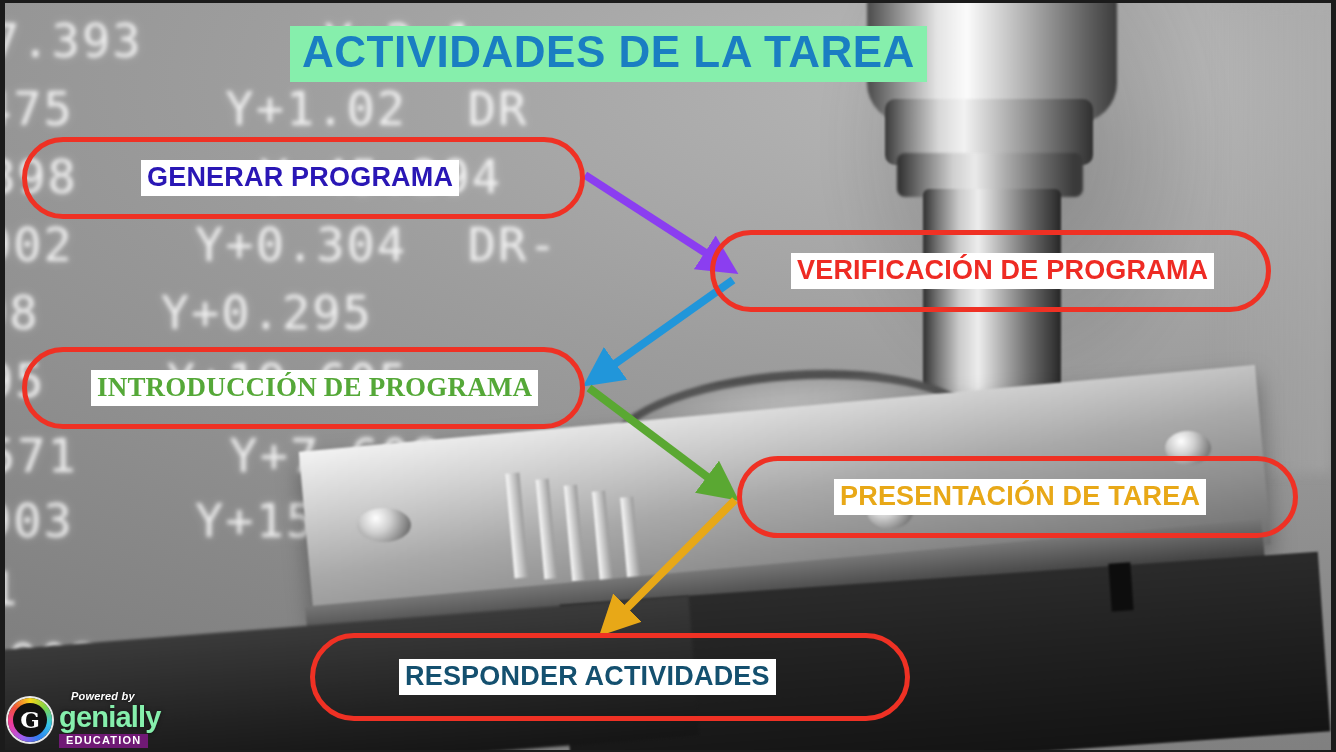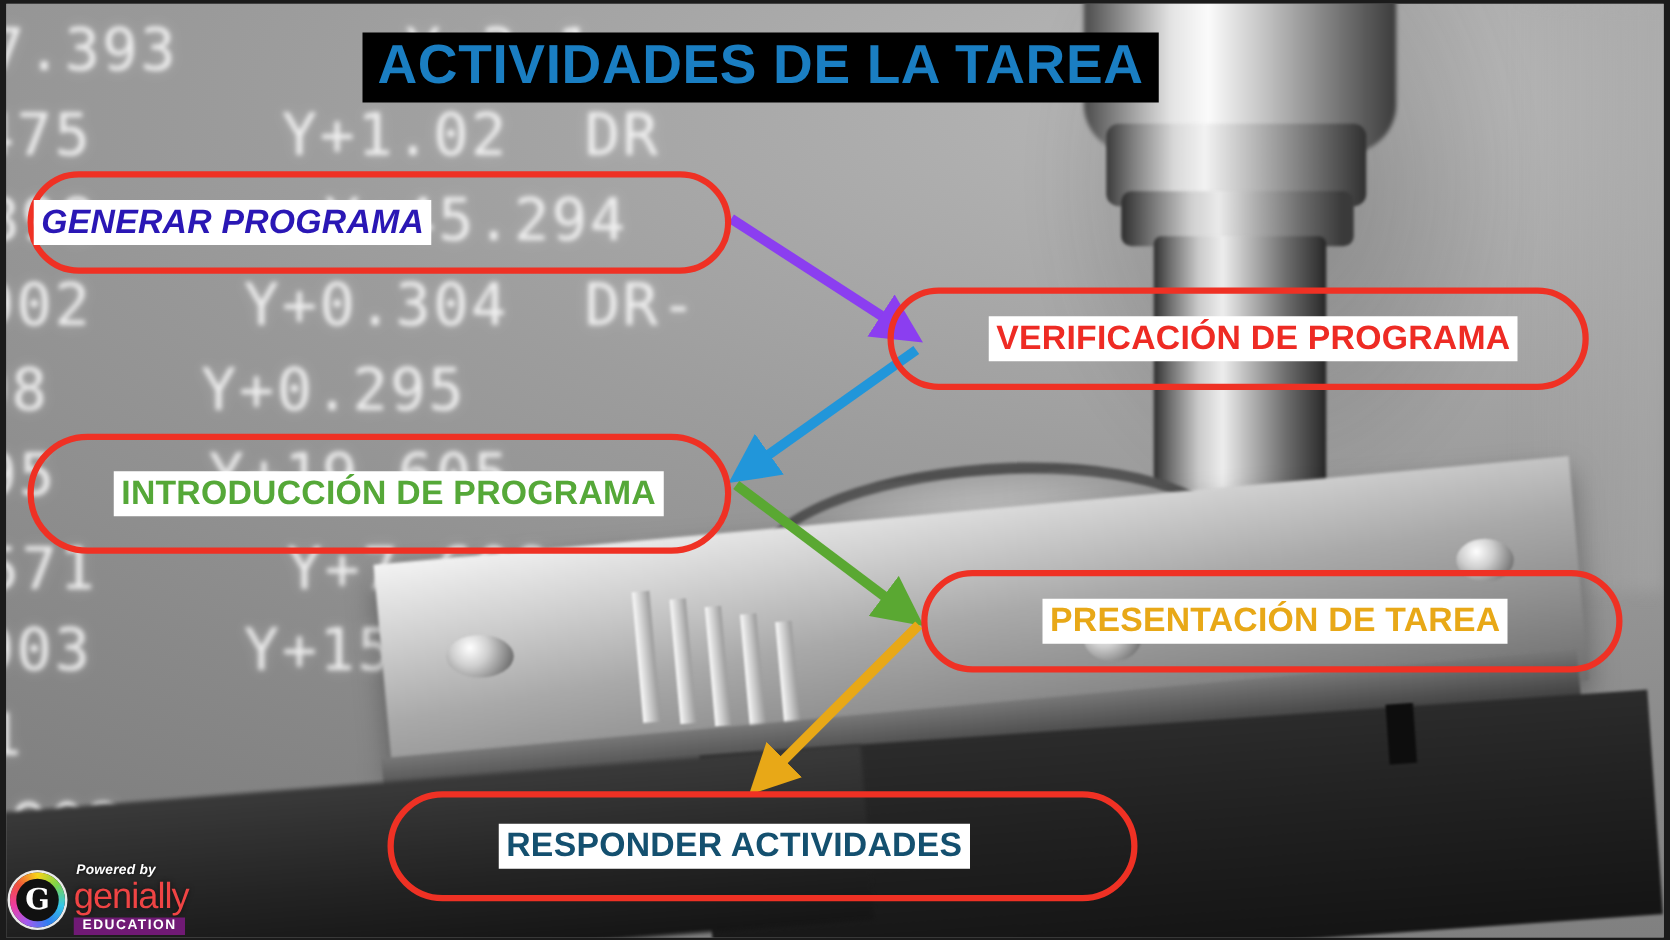--- a/index.html
+++ b/index.html
@@ -236,26 +236,26 @@
     font-weight: bold;
     letter-spacing: 0.2px;
     white-space: nowrap;
     padding: 2px 6px 4px 6px;
     background: #ffffff;
     line-height: 1.12;
   }
 
   
   #pill-generar   { left: 22px;  top: 137px; width: 563px; height: 82px; }
-  #pill-generar   .pill-text { color: #2a17b5; font-style: italic; }
+  #pill-generar   .pill-text { margin-left: 114px; color: #2a17b5; }
 
   #pill-verif     { left: 710px; top: 230px; width: 561px; height: 82px; }
   #pill-verif     .pill-text { margin-left: 76px;  color: #ee2b24; }
 
-  #pill-intro     { left: 22px;  top: 347px; width: 563px; height: 96px; }
+  #pill-intro     { left: 22px;  top: 347px; width: 563px; height: 82px; font-family: Liberation Serif, serif; }
   #pill-intro     .pill-text { margin-left: 64px;  color: #55a838; }
 
   #pill-present   { left: 737px; top: 456px; width: 561px; height: 82px; }
   #pill-present   .pill-text { margin-left: 92px;  color: #e8a817; }
 
   #pill-responder { left: 310px; top: 633px; width: 600px; height: 88px; }
   #pill-responder .pill-text { margin-left: 84px;  color: #14506f; }
 
   
   .arrows {
@@ -291,27 +291,27 @@
     font-family: "DejaVu Serif", serif;
     line-height: 1;
   }
   .gen-words { display: flex; flex-direction: column; line-height: 1; }
   .gen-powered {
     font-size: 11px;
     font-weight: bold;
     font-style: italic;
     color: #fff;
     letter-spacing: 0.2px;
-    margin-left: 2px;
+    margin-left: 12px;
     text-shadow: 0 0 3px rgba(0,0,0,0.8);
   }
   .gen-name {
     font-size: 29px;
-    font-weight: normal;
-    color: #ef4444;
+    font-weight: bold;
+    color: #86efac;
     letter-spacing: -0.8px;
     margin-top: 1px;
     text-shadow: 0 0 4px rgba(0,0,0,0.55);
   }
   .gen-edu {
     align-self: flex-start;
     margin-top: 2px;
     background: #701a75;
     color: #fff;
     font-size: 11px;
@@ -364,21 +364,21 @@
       <div class="bolt" style="left:1160px; top:428px; width:46px; height:34px;"></div>
       <div class="bolt" style="left:862px;  top:490px; width:46px; height:36px;"></div>
       <div class="bolt" style="left:352px;  top:505px; width:54px; height:34px;"></div>
 
       <div class="vise-body"></div>
       <div class="vise-slot"></div>
       <div class="table-dark"></div>
     </div>
   </div>
 
-  <div class="title" style="background:#000000; color:#1a7ec2;">ACTIVIDADES DE LA TAREA</div>
+  <div class="title" style="background:#86efac; color:#1a7ec2;">ACTIVIDADES DE LA TAREA</div>
 
   <svg class="arrows" width="1336" height="752" viewBox="0 0 1336 752">
     <defs>
       <marker id="ah-purple" markerWidth="5" markerHeight="5" refX="3.6" refY="2.5" orient="auto">
         <path d="M0,0 L5,2.5 L0,5 z" fill="#8b3ef0"></path>
       </marker>
       <marker id="ah-blue" markerWidth="5" markerHeight="5" refX="3.6" refY="2.5" orient="auto">
         <path d="M0,0 L5,2.5 L0,5 z" fill="#2196da"></path>
       </marker>
       <marker id="ah-green" markerWidth="5" markerHeight="5" refX="3.6" refY="2.5" orient="auto">

